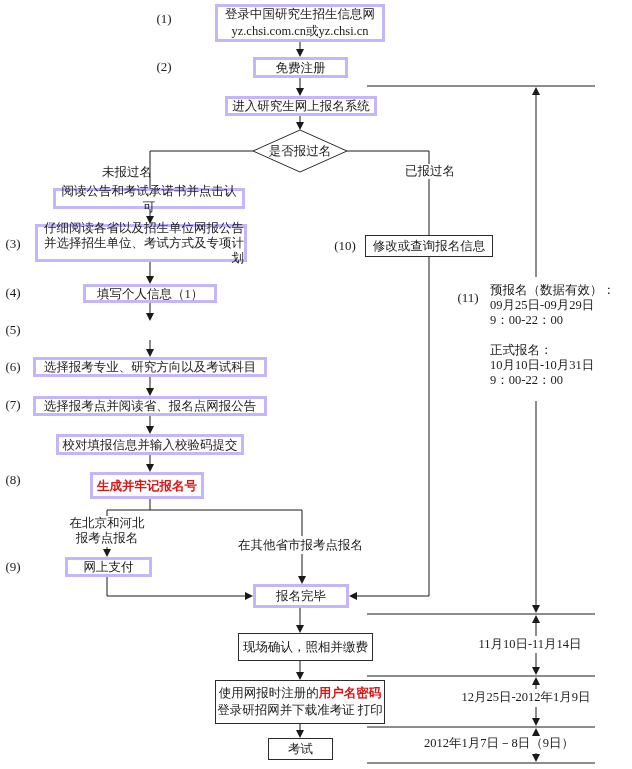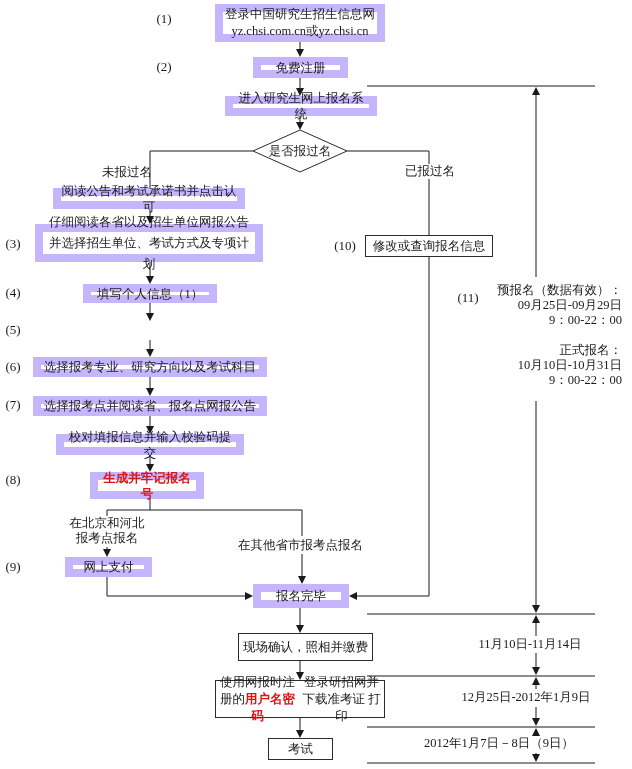--- a/index.html
+++ b/index.html
@@ -3,34 +3,34 @@
 <meta charset="utf-8">
 <style>
   html,body{margin:0;padding:0;background:#ffffff;}
   #stage{
     position:relative;width:632px;height:769px;background:#ffffff;overflow:hidden;
     font-family:"Liberation Serif","DejaVu Serif",serif;color:#1a1a1a;
   }
   #connector-layer{position:absolute;left:0;top:0;z-index:0;}
   .box{
     position:absolute;z-index:2;box-sizing:border-box;background:#ffffff;
-    border:8px solid #c4b5fd;display:flex;align-items:center;justify-content:center;
+    border:3px solid #c4b5fd;display:flex;align-items:center;justify-content:center;
     font-size:12.5px;line-height:16px;text-align:center;white-space:pre-line;
   }
   .box-thin{border:1px solid #2b2b2b;}
   .red{color:#dd1414;font-weight:bold;}
   .lbl{
     position:absolute;z-index:2;font-size:13px;text-align:center;line-height:15px;
   }
   .txt{
     position:absolute;z-index:2;font-size:12.5px;text-align:center;line-height:15px;white-space:pre-line;
   }
   .whitebg{background:#ffffff;}
   .ann{
-    position:absolute;z-index:2;font-size:12.5px;line-height:15px;text-align:right;
+    position:absolute;z-index:2;font-size:12.5px;line-height:15px;text-align:left;
     white-space:pre-line;background:#ffffff;
   }
   .diamond-text{
     position:absolute;z-index:2;font-size:12.5px;text-align:center;line-height:15px;
   }
   .print-line{display:block;}
 </style>
 </head>
 <body>
 
@@ -136,39 +136,39 @@
   <div class="box" style="left:215px;top:4px;width:170px;height:38px;line-height:17px;">登录中国研究生招生信息网
 yz.chsi.com.cn或yz.chsi.cn</div>
   <div class="box" style="left:253px;top:57px;width:95px;height:21px;">免费注册</div>
   <div class="box" style="left:225px;top:96px;width:152px;height:20px;">进入研究生网上报名系统</div>
 
   <div class="diamond-text" style="left:250px;top:144px;width:100px;">是否报过名</div>
   <div class="txt" style="left:95px;top:165px;width:64px;">未报过名</div>
   <div class="txt whitebg" style="left:400px;top:164px;width:60px;">已报过名</div>
 
   <div class="box" style="left:53px;top:188px;width:192px;height:21px;">阅读公告和考试承诺书并点击认可</div>
-  <div class="box" style="left:35px;top:224px;width:228px;height:38px;line-height:21px;">仔细阅读各省以及招生单位网报公告
+  <div class="box" style="left:35px;top:224px;width:212px;height:38px;line-height:15px;text-align:right;">仔细阅读各省以及招生单位网报公告
 并选择招生单位、考试方式及专项计划</div>
   <div class="box" style="left:83px;top:284px;width:134px;height:19px;">填写个人信息（1）</div>
   <div class="box" style="left:33px;top:357px;width:234px;height:20px;">选择报考专业、研究方向以及考试科目</div>
   <div class="box" style="left:33px;top:396px;width:234px;height:20px;">选择报考点并阅读省、报名点网报公告</div>
   <div class="box" style="left:56px;top:434px;width:188px;height:21px;">校对填报信息并输入校验码提交</div>
   <div class="box red" style="left:90px;top:472px;width:114px;height:27px;">生成并牢记报名号</div>
 
   <div class="txt" style="left:57px;top:516px;width:100px;">在北京和河北
 报考点报名</div>
   <div class="txt" style="left:230px;top:538px;width:141px;">在其他省市报考点报名</div>
 
   <div class="box" style="left:65px;top:557px;width:87px;height:20px;">网上支付</div>
   <div class="box" style="left:253px;top:584px;width:96px;height:24px;">报名完毕</div>
   <div class="box box-thin" style="left:365px;top:235px;width:128px;height:22px;border-width:1px;">修改或查询报名信息</div>
 
   <div class="box box-thin" style="left:238px;top:633px;width:135px;height:28px;border-width:1px;">现场确认，照相并缴费</div>
 
-  <div class="box box-thin" style="left:215px;top:680px;width:170px;height:38px;border-width:1px;line-height:17px;">
+  <div class="box box-thin" style="left:215px;top:680px;width:170px;height:44px;border-width:1px;flex-direction:column;line-height:17px;">
     <span class="print-line"><span>使用网报时注册的</span><span class="red">用户名密码</span></span>
     <span class="print-line">登录研招网并下载准考证 打印</span>
   </div>
 
   <div class="box box-thin" style="left:268px;top:738px;width:65px;height:22px;border-width:1px;">考试</div>
 
   <div class="ann" style="left:490px;top:283px;width:132px;">预报名（数据有效）：
 09月25日-09月29日
 9：00-22：00</div>
   <div class="ann" style="left:490px;top:343px;width:132px;">正式报名：

